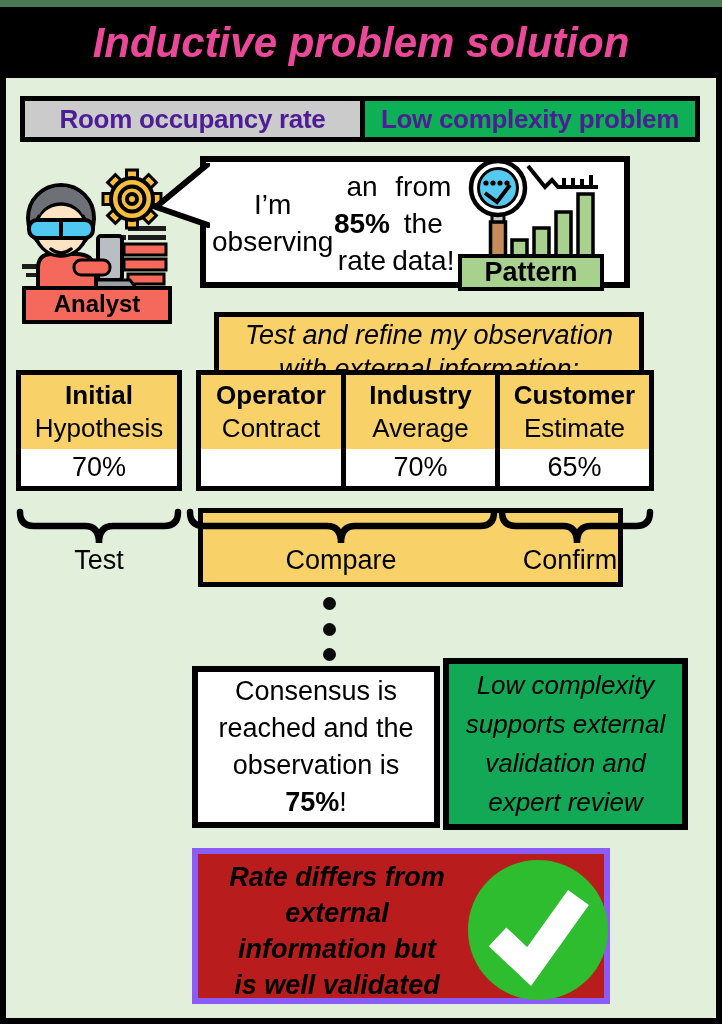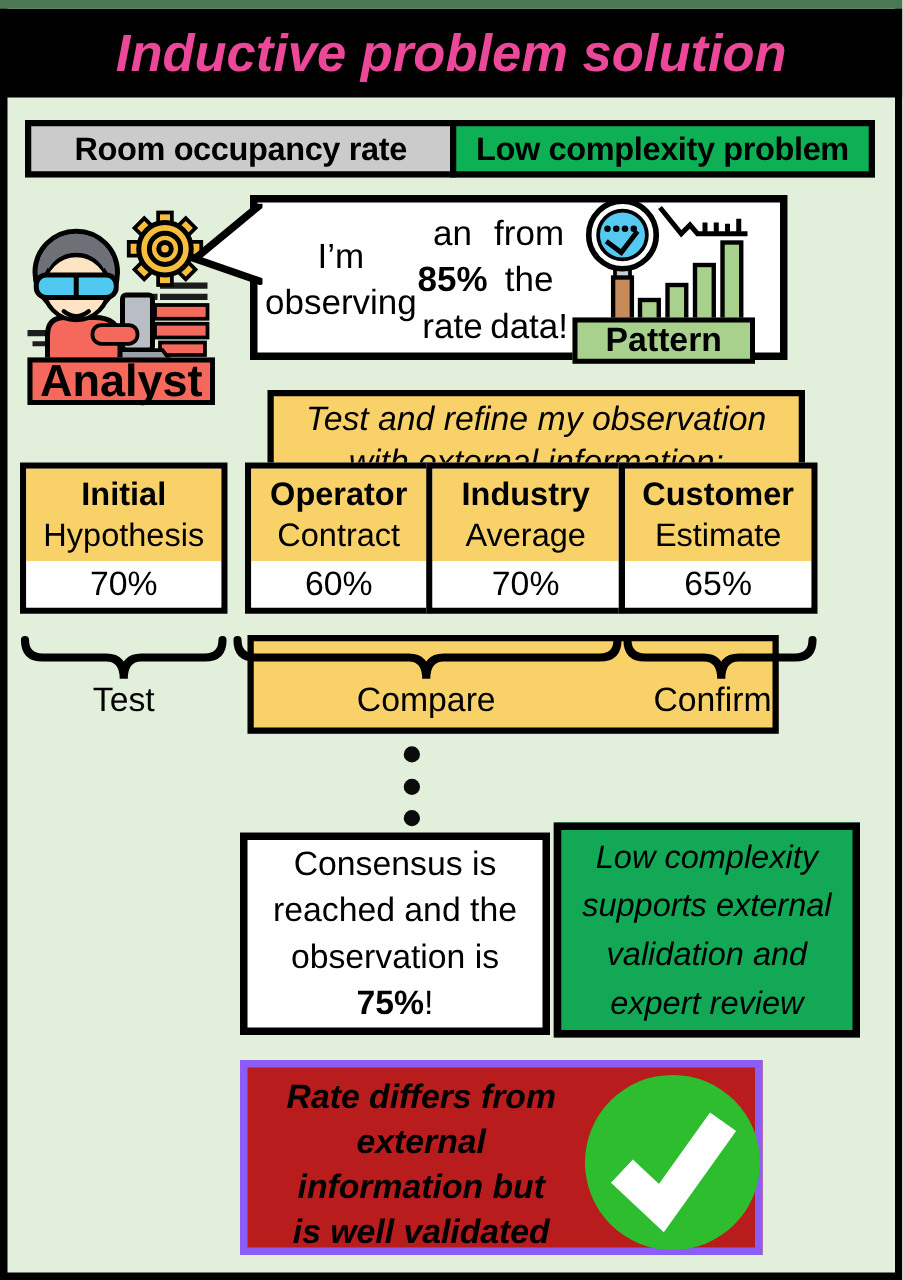--- a/index.html
+++ b/index.html
@@ -9,28 +9,28 @@
   .stage { position:relative; width:722px; height:1024px; background:#E2EFDA; overflow:hidden; }
   .frame-border { position:absolute; inset:0; border:6px solid #000; z-index:50; pointer-events:none; }
   .top-strip { position:absolute; left:0; top:0; width:100%; height:7px; background:#4C7753; z-index:60; }
 
   .banner { position:absolute; left:0; top:7px; width:100%; height:71px; background:#000;
             display:flex; align-items:center; justify-content:center; }
   .banner .title { color:#ec4899; font-size:42px; font-weight:bold; font-style:italic; letter-spacing:0px; }
 
   .hdr { position:absolute; top:96px; height:46px; border:5px solid #000;
          display:flex; align-items:center; justify-content:center;
-         font-size:26px; font-weight:bold; color:#000000; letter-spacing:-0.3px; }
+         font-size:26px; font-weight:bold; color:#4c1d95; letter-spacing:-0.3px; }
   .hdr-problem { left:20px; width:345px; background:#CBCBCB; }
   .hdr-complexity { left:360px; width:340px; background:#0DB054; }
 
   .analyst-svg { position:absolute; left:18px; top:162px; width:178px; height:126px; }
   .analyst-label { position:absolute; left:22px; top:286px; width:150px; height:38px;
-                   background:#F4695C; border:4px solid #000; display:flex; align-items:center;
-                   justify-content:center; font-size:36px; font-weight:bold; z-index:4; }
+                   background:#F4695C; border:4px solid #000; display:flex; align-items:flex-start;
+                   justify-content:center; font-size:24px; font-weight:bold; z-index:4; }
 
   .bubble { position:absolute; left:200px; top:156px; width:430px; height:132px;
             background:#fff; border:6px solid #000; z-index:1; }
   .bubble-tail { position:absolute; left:150px; top:163px; width:60px; height:68px; z-index:2; }
   .speech-text { position:absolute; left:212px; top:166px; width:244px; height:114px; z-index:3;
                  display:flex; flex-direction:row; align-items:center; justify-content:center;
                  font-size:28px; line-height:37px; text-align:center; }
   .pattern-svg { position:absolute; left:452px; top:160px; width:172px; height:98px; z-index:3; }
   .pattern-label { position:absolute; left:458px; top:254px; width:146px; height:37px;
                    background:#A9D18E; border:4px solid #000; display:flex; align-items:center;
@@ -197,21 +197,20 @@
       <div class="t">Initial</div>
       <div class="s">Hypothesis</div>
     </div>
     <div class="cell-value">70%</div>
   </div>
   <div class="cell cell-2">
     <div class="cell-head">
       <div class="t">Operator</div>
       <div class="s">Contract</div>
     </div>
-    <div class="cell-value">60%</div>
   </div>
   <div class="cell cell-3">
     <div class="cell-head">
       <div class="t">Industry</div>
       <div class="s">Average</div>
     </div>
     <div class="cell-value">70%</div>
   </div>
   <div class="cell cell-4">
     <div class="cell-head">

